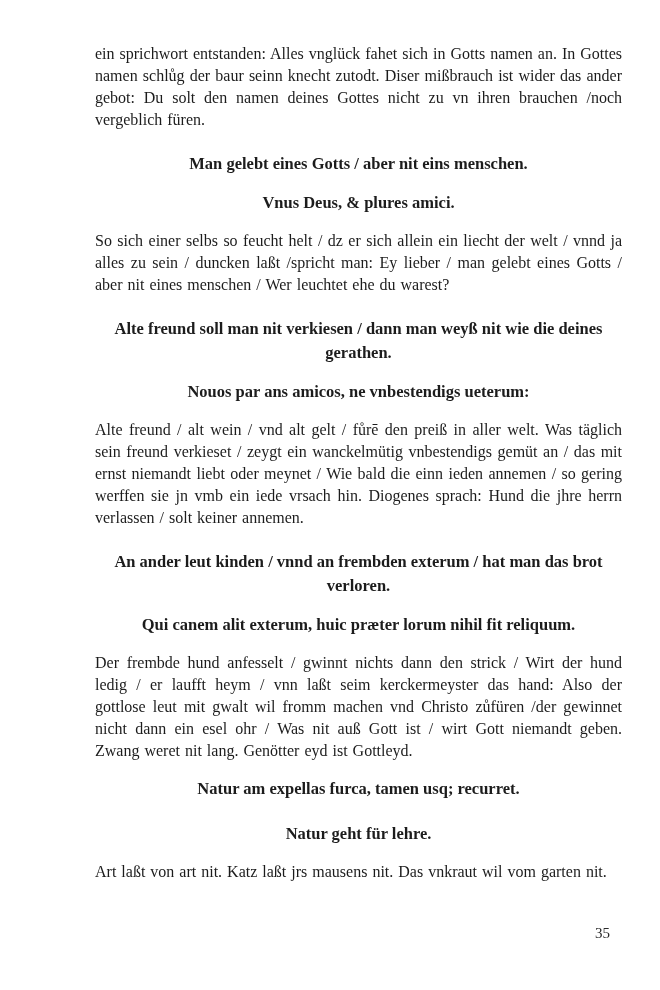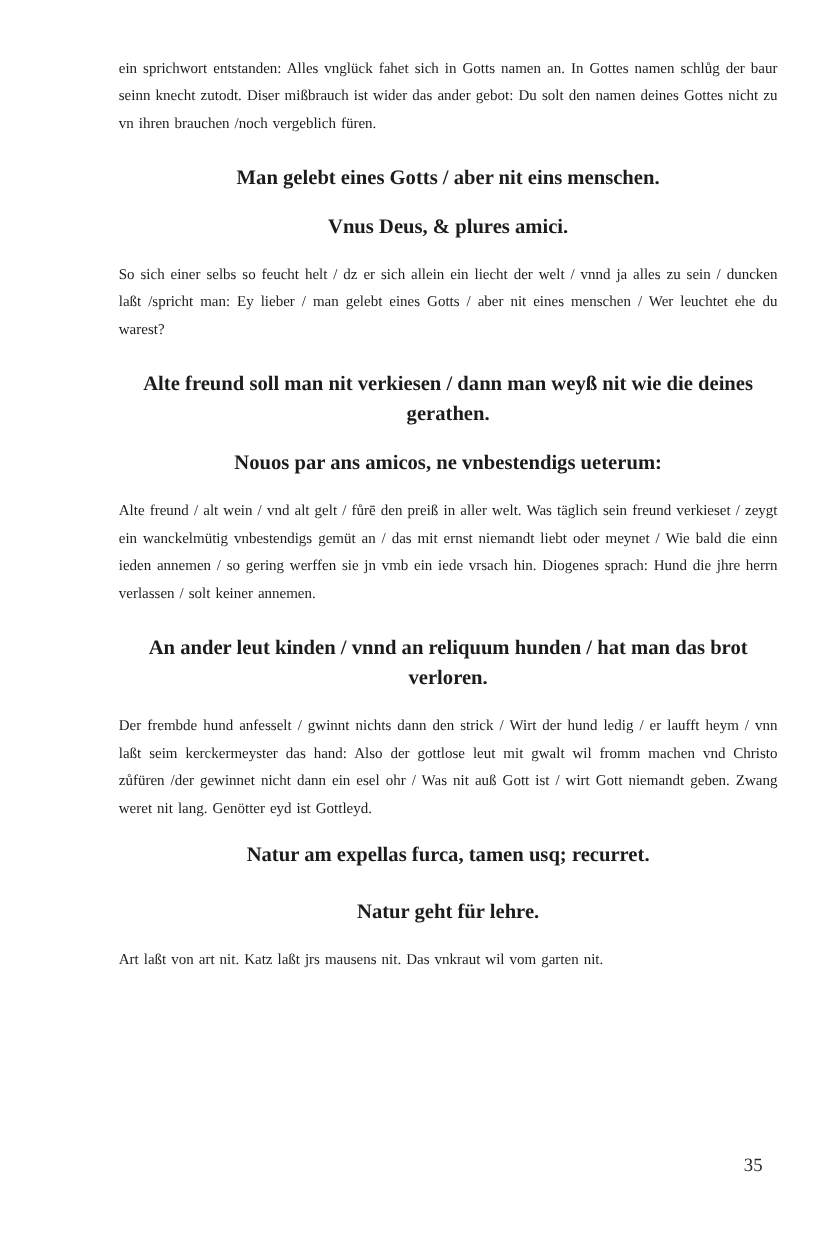--- a/index.html
+++ b/index.html
@@ -20,21 +20,21 @@
     background: #ffffff;
     overflow: hidden;
   }
   .content {
     position: absolute;
     left: 95px;
     top: 34px;
     width: 527px;
   }
   .para {
-    font-size: 12px;
+    font-size: 16px;
     line-height: 22px;
     text-align: justify;
     margin: 9px 0;
     word-spacing: 1px;
   }
   .heading {
     font-size: 16.5px;
     line-height: 24px;
     font-weight: bold;
     text-align: center;
@@ -62,21 +62,22 @@
     <p class="heading section-start">Man gelebt eines Gotts / aber nit eins menschen.</p>
     <p class="heading">Vnus Deus, &amp; plures amici.</p>
 
     <p class="para">So sich einer selbs so feucht helt / dz er sich allein ein liecht der welt / vnnd ja alles zu sein / duncken laßt /spricht man: Ey lieber / man gelebt eines Gotts / aber nit eines menschen / Wer leuchtet ehe du warest?</p>
 
     <p class="heading section-start">Alte freund soll man nit verkiesen / dann man weyß nit wie die deines gerathen.</p>
     <p class="heading">Nouos par ans amicos, ne vnbestendigs ueterum:</p>
 
     <p class="para">Alte freund / alt wein / vnd alt gelt / fůrē den preiß in aller welt. Was täglich sein freund verkieset / zeygt ein wanckelmütig vnbestendigs gemüt an / das mit ernst niemandt liebt oder meynet / Wie bald die einn ieden annemen / so gering werffen sie jn vmb ein iede vrsach hin. Diogenes sprach: Hund die jhre herrn verlassen / solt keiner annemen.</p>
 
-    <p class="heading section-start">An ander leut kinden / vnnd an reliquum hunden / hat man das brot verloren.</p>
+    <p class="heading section-start">An ander leut kinden / vnnd an frembden exterum / hat man das brot verloren.</p>
+    <p class="heading">Qui canem alit exterum, huic præter lorum nihil fit reliquum.</p>
 
     <p class="para">Der frembde hund anfesselt / gwinnt nichts dann den strick / Wirt der hund ledig / er laufft heym / vnn laßt seim kerckermeyster das hand: Also der gottlose leut mit gwalt wil fromm machen vnd Christo zůfüren /der gewinnet nicht dann ein esel ohr / Was nit auß Gott ist / wirt Gott niemandt geben. Zwang weret nit lang. Genötter eyd ist Gottleyd.</p>
 
     <p class="heading">Natur am expellas furca, tamen usq; recurret.</p>
     <p class="heading section-start">Natur geht für lehre.</p>
 
     <p class="para">Art laßt von art nit. Katz laßt jrs mausens nit. Das vnkraut wil vom garten nit.</p>
 
   </div>
 

